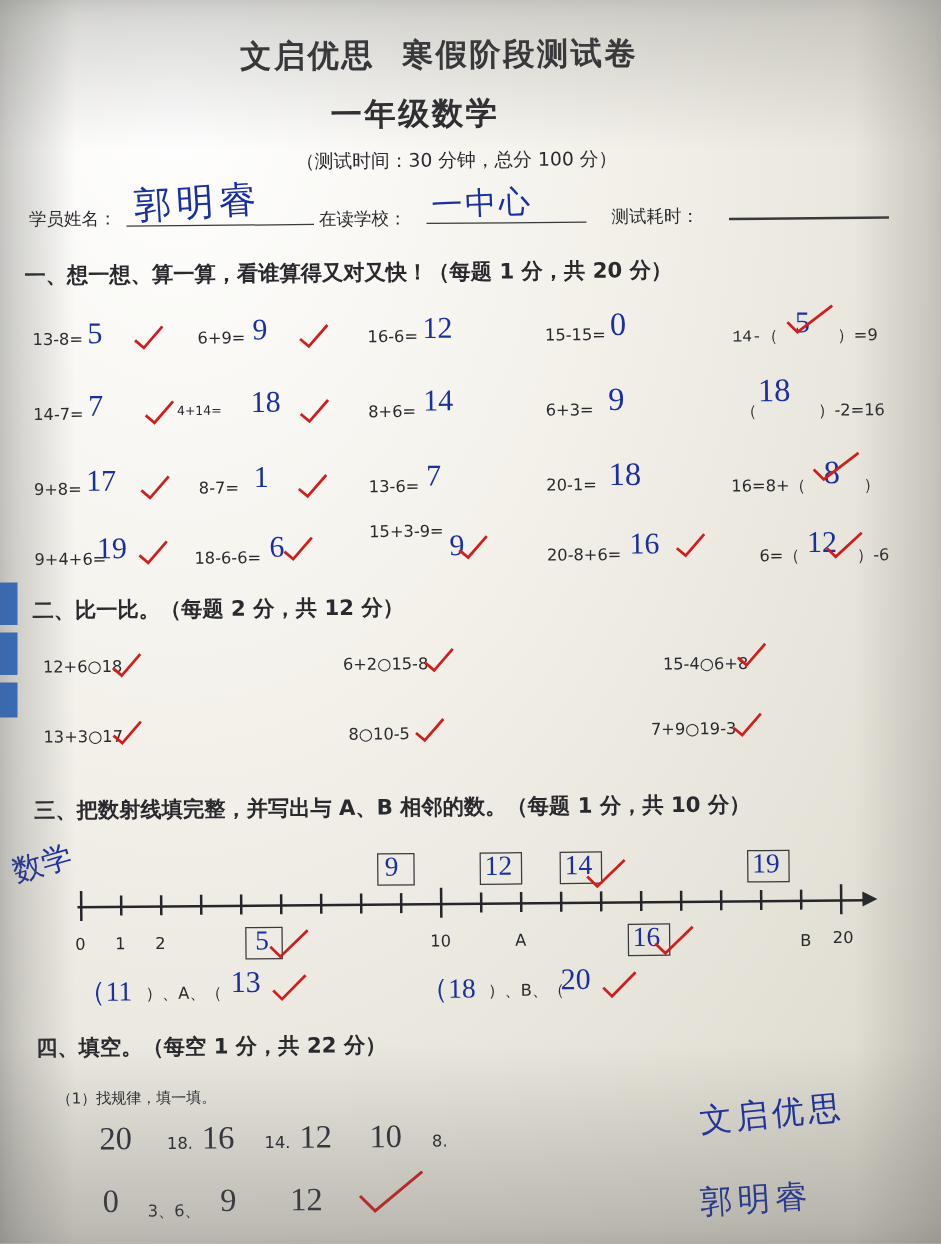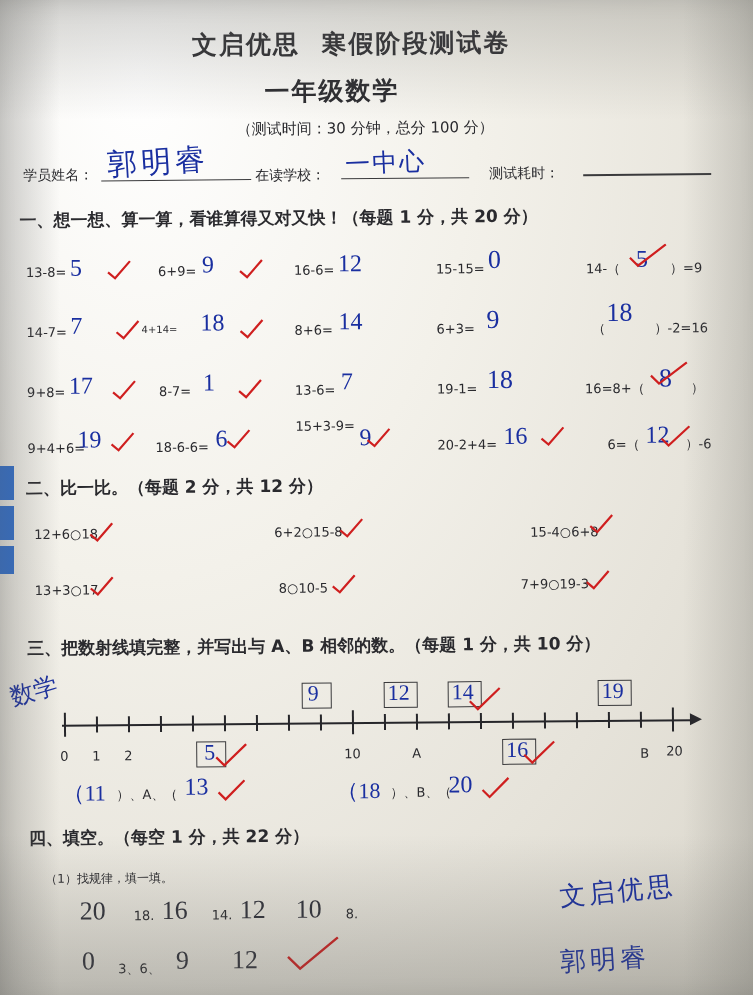--- a/index.html
+++ b/index.html
@@ -160,21 +160,21 @@
           <path d="M2 12 L9 18 L24 1" stroke="#cf1f1f" stroke-width="2.2" fill="none"></path>
         </svg>
     </div>
 
     <div class="t printed" style="left:296px;top:262px;font-size:13px;">16-6=</div>
     <div class="t hw" style="left:340px;top:250px;font-size:24px;">12</div>
 
     <div class="t printed" style="left:438px;top:262px;font-size:13px;">15-15=</div>
     <div class="t hw" style="left:490px;top:246px;font-size:26px;">0</div>
 
-    <div class="t printed" style="left:588px;top:262px;font-size:13px;">14-（</div>
+    <div class="t printed" style="left:588px;top:262px;font-size:13px;font-family:Liberation Mono, monospace;">14-（</div>
     <div class="t hw" style="left:638px;top:248px;font-size:24px;">5</div>
     <div class="t printed" style="left:672px;top:262px;font-size:13px;">）=9</div>
     <div class="check" style="left:630px;top:246px;">
       <svg width="40" height="24">
           <path d="M2 14 L10 22 L38 1" stroke="#cf1f1f" stroke-width="2.2" fill="none"></path>
         </svg>
     </div>
 
     <div class="t printed" style="left:28px;top:322px;font-size:13px;">14-7=</div>
     <div class="t hw" style="left:72px;top:310px;font-size:24px;">7</div>
@@ -214,21 +214,21 @@
     <div class="t hw" style="left:204px;top:368px;font-size:24px;">1</div>
     <div class="check" style="left:238px;top:378px;">
       <svg width="26" height="20">
           <path d="M2 12 L9 18 L24 1" stroke="#cf1f1f" stroke-width="2.2" fill="none"></path>
         </svg>
     </div>
 
     <div class="t printed" style="left:296px;top:382px;font-size:13px;">13-6=</div>
     <div class="t hw" style="left:342px;top:368px;font-size:24px;">7</div>
 
-    <div class="t printed" style="left:438px;top:382px;font-size:13px;">19-1=</div>
+    <div class="t printed" style="left:438px;top:382px;font-size:13px;">20-1=</div>
     <div class="t hw" style="left:488px;top:366px;font-size:26px;">18</div>
 
     <div class="t printed" style="left:586px;top:382px;font-size:13px;">16=8+（</div>
     <div class="t hw" style="left:660px;top:366px;font-size:26px;">8</div>
     <div class="t printed" style="left:692px;top:382px;font-size:13px;">）</div>
     <div class="check" style="left:650px;top:364px;">
       <svg width="40" height="24">
           <path d="M2 14 L10 22 L38 1" stroke="#cf1f1f" stroke-width="2.2" fill="none"></path>
         </svg>
     </div>
@@ -250,21 +250,21 @@
     </div>
 
     <div class="t printed" style="left:296px;top:418px;font-size:13px;">15+3-9=</div>
     <div class="t hw" style="left:360px;top:424px;font-size:24px;">9</div>
     <div class="check" style="left:366px;top:428px;">
       <svg width="26" height="20">
           <path d="M2 12 L9 18 L24 1" stroke="#cf1f1f" stroke-width="2.2" fill="none"></path>
         </svg>
     </div>
 
-    <div class="t printed" style="left:438px;top:438px;font-size:13px;">20-2+4=</div>
+    <div class="t printed" style="left:438px;top:438px;font-size:13px;">20-8+6=</div>
     <div class="t hw" style="left:504px;top:424px;font-size:24px;">16</div>
     <div class="check" style="left:540px;top:428px;">
       <svg width="26" height="20">
           <path d="M2 12 L9 18 L24 1" stroke="#cf1f1f" stroke-width="2.2" fill="none"></path>
         </svg>
     </div>
 
     <div class="t printed" style="left:608px;top:438px;font-size:13px;">6=（</div>
     <div class="t hw" style="left:646px;top:424px;font-size:24px;">12</div>
     <div class="t printed" style="left:686px;top:438px;font-size:13px;">）-6</div>

